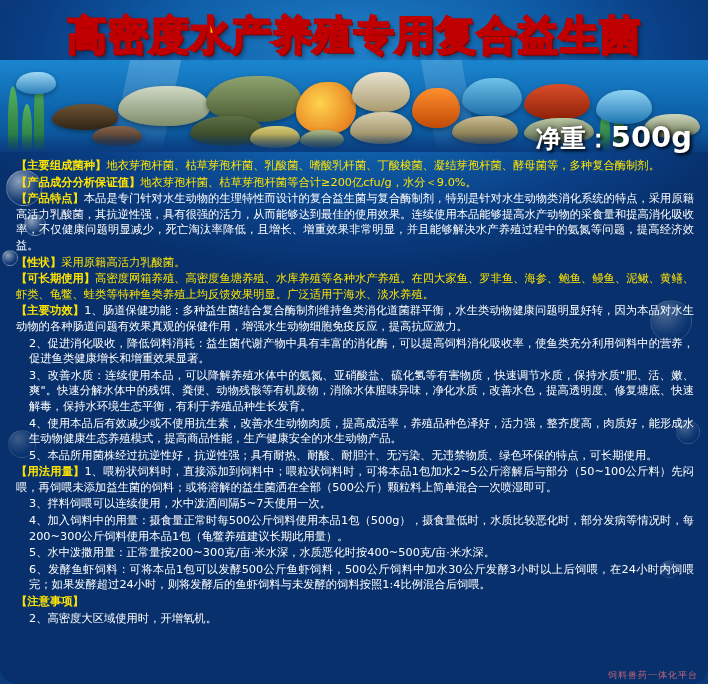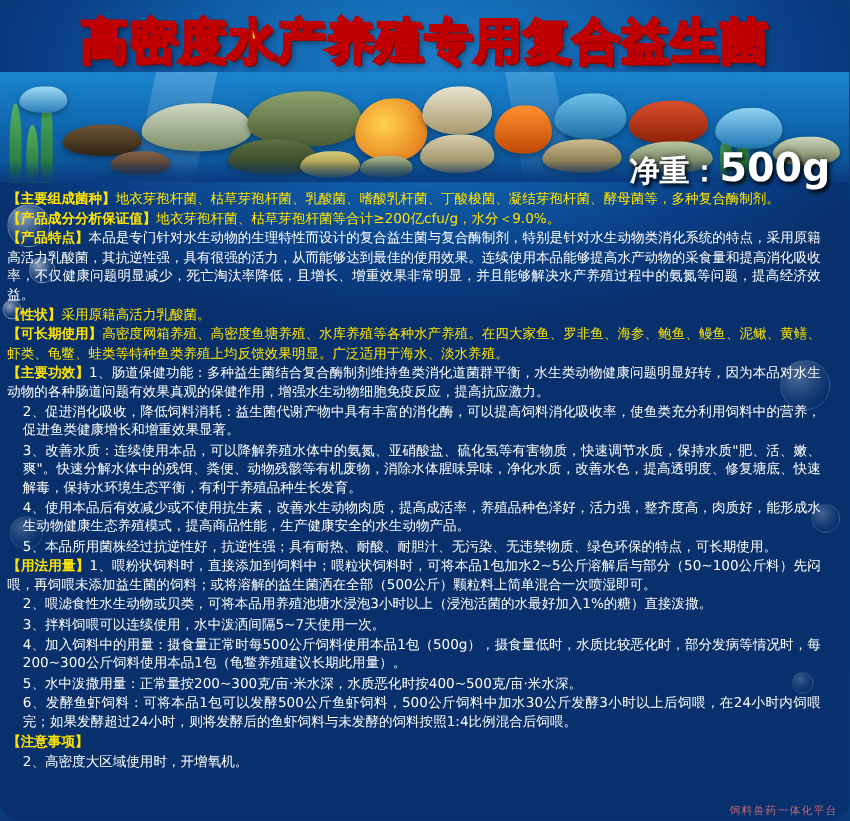--- a/index.html
+++ b/index.html
@@ -85,27 +85,27 @@
     top: 120px;
     right: 16px;
     z-index: 7;
     font-weight: bold;
     font-size: 25px;
     color: #ffffff;
     text-shadow: 2px 2px 3px rgba(0,0,0,.75), 0 0 6px rgba(0,0,0,.6);
     white-space: nowrap;
   }
   .netweight .wt {
-    font-size: 33px;
+    font-size: 29px;
   }
   
   .panel {
     position: absolute;
     top: 156px;
-    left: 0;
+    left: 10px;
     width: 688px;
     height: 520px;
     z-index: 6;
     padding: 2px 4px 0 6px;
     box-sizing: border-box;
     color: #ffffff;
     font-size: 11.3px;
     line-height: 15.6px;
     text-align: justify;
   }
@@ -229,23 +229,20 @@
       <span class="body-txt">4、使用本品后有效减少或不使用抗生素，改善水生动物肉质，提高成活率，养殖品种色泽好，活力强，整齐度高，肉质好，能形成水生动物健康生态养殖模式，提高商品性能，生产健康安全的水生动物产品。</span>
     </div>
     <div class="row indent">
       <span class="body-txt">5、本品所用菌株经过抗逆性好，抗逆性强；具有耐热、耐酸、耐胆汁、无污染、无违禁物质、绿色环保的特点，可长期使用。</span>
     </div>
 
     <div class="row">
       <span class="lbl">【用法用量】</span><span class="body-txt">1、喂粉状饲料时，直接添加到饲料中；喂粒状饲料时，可将本品1包加水2~5公斤溶解后与部分（50~100公斤料）先闷喂，再饲喂未添加益生菌的饲料；或将溶解的益生菌洒在全部（500公斤）颗粒料上简单混合一次喷湿即可。</span>
     </div>
     <div class="row indent">
-      <span class="body-txt">2、喂滤食性水生动物或贝类，可将本品用养殖池塘水浸泡3小时以上（浸泡活菌的水最好加入1%的糖）直接泼撒。</span>
-    </div>
-    <div class="row indent">
       <span class="body-txt">3、拌料饲喂可以连续使用，水中泼洒间隔5~7天使用一次。</span>
     </div>
     <div class="row indent">
       <span class="body-txt">4、加入饲料中的用量：摄食量正常时每500公斤饲料使用本品1包（500g），摄食量低时，水质比较恶化时，部分发病等情况时，每200~300公斤饲料使用本品1包（龟鳖养殖建议长期此用量）。</span>
     </div>
     <div class="row indent">
       <span class="body-txt">5、水中泼撒用量：正常量按200~300克/亩·米水深，水质恶化时按400~500克/亩·米水深。</span>
     </div>
     <div class="row indent">
       <span class="body-txt">6、发酵鱼虾饲料：可将本品1包可以发酵500公斤鱼虾饲料，500公斤饲料中加水30公斤发酵3小时以上后饲喂，在24小时内饲喂完；如果发酵超过24小时，则将发酵后的鱼虾饲料与未发酵的饲料按照1:4比例混合后饲喂。</span>

